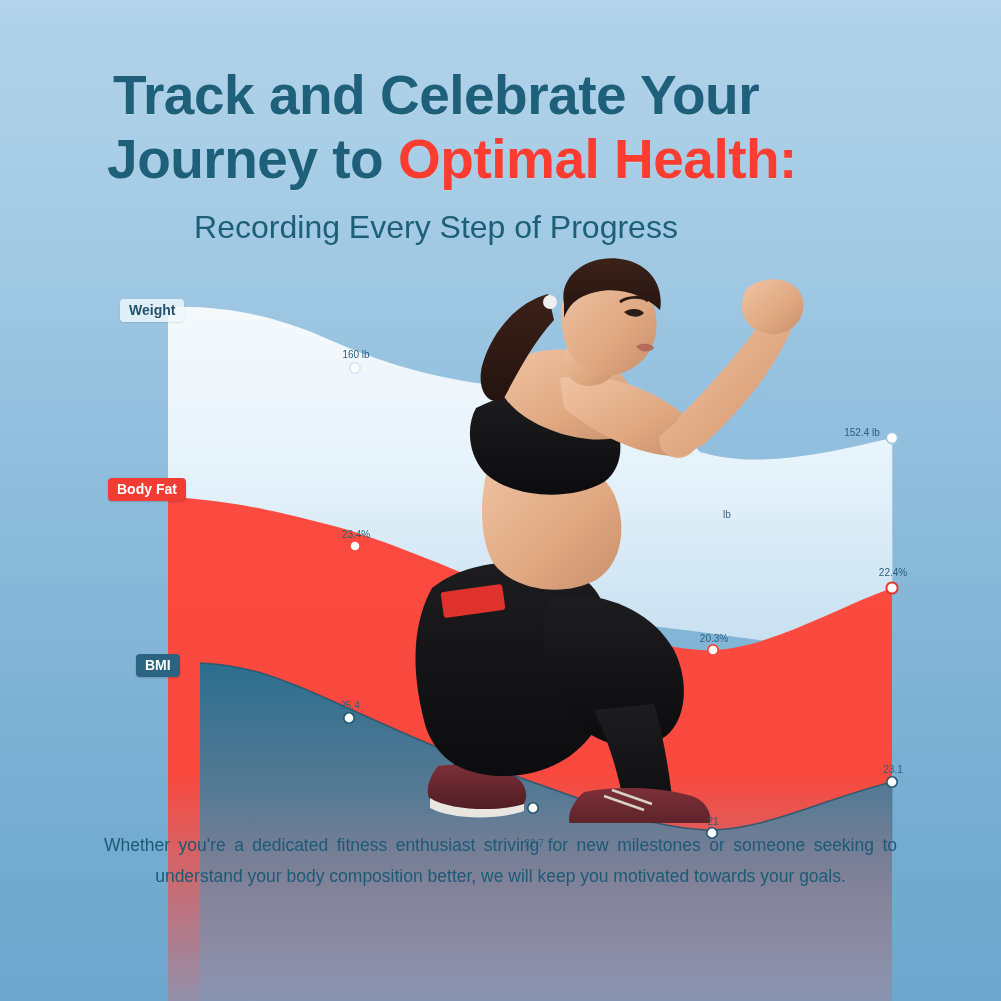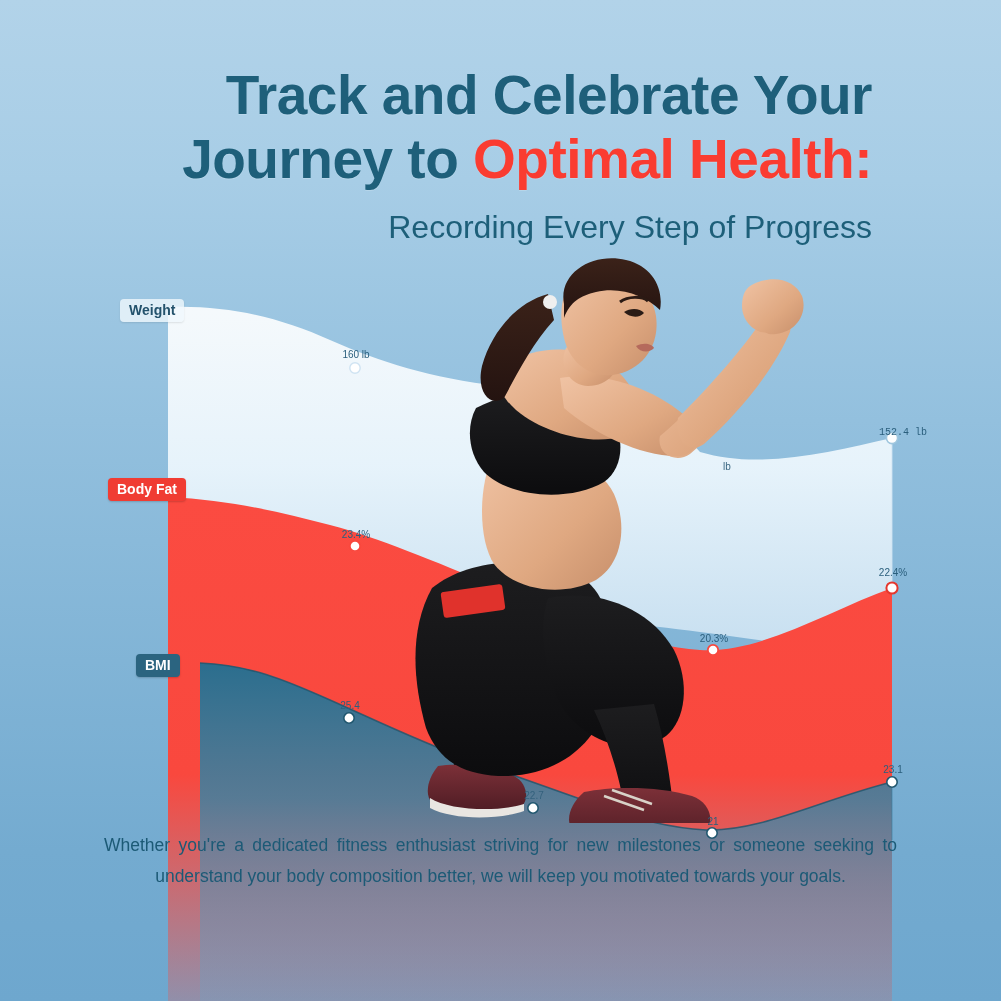--- a/index.html
+++ b/index.html
@@ -6,21 +6,21 @@
   body{
     width:1001px;height:1001px;overflow:hidden;
     font-family:"Liberation Sans","DejaVu Sans",sans-serif;
     background:#8dbcdc;
   }
   #stage{
     position:relative;width:1001px;height:1001px;overflow:hidden;
     background:linear-gradient(180deg,#b2d3e9 0%, #a7cde6 18%, #93c0de 42%, #81b4d6 66%, #74abd0 85%, #6ea7ce 100%);
   }
   
-  #header{position:absolute;left:0;top:0;width:872px;text-align:right;z-index:40;}
+  #header{position:absolute;left:0;top:0;width:872px;text-align:center;z-index:40;}
   .title-line{
     font-weight:bold;letter-spacing:-0.5px;line-height:1.0;
     font-size:55px;color:#1e5f7a;
     text-shadow:0 1px 0 rgba(255,255,255,0.18);
   }
   #title1{margin-top:68px;}
   #title2{margin-top:9px;padding-left:32px;}
   .accent{color:#fa3c31;}
   #subtitle{
     margin-top:22px;font-size:32px;color:#1d5f79;font-weight:normal;letter-spacing:0px;
@@ -40,21 +40,21 @@
     border-radius:4px;white-space:nowrap;line-height:1.15;
   }
   #pill-weight{left:120px;top:299px;background:rgba(240,247,252,0.80);color:#23526c;box-shadow:0 1px 2px rgba(0,0,0,.10);}
   #pill-bodyfat{left:108px;top:478px;background:#f03c33;color:#ffffff;box-shadow:0 1px 2px rgba(0,0,0,.18);}
   #pill-bmi{left:136px;top:654px;background:#2b6480;color:#ffffff;box-shadow:0 1px 2px rgba(0,0,0,.18);}
   
   .dplabel{
     position:absolute;z-index:32;font-size:10px;color:#2b5f7d;white-space:nowrap;
     transform:translateX(-50%);font-weight:normal;
   }
-  .dplabel.dim{color:#32607c;opacity:.95;}
+  .dplabel.dim{color:#32607c;opacity:.95;margin-top:48px;}
   
   #footer{
     position:absolute;left:104px;top:830px;width:793px;z-index:40;
     text-align:justify;text-align-last:center;
     font-size:17.5px;line-height:1.75;color:#1c5a76;
   }
 </style>
 </head>
 <body>
 
@@ -208,21 +208,21 @@
     <div id="title2" class="title-line"><span>Journey to </span><span class="accent">Optimal Health:</span></div>
     <div id="subtitle">Recording Every Step of Progress</div>
   </div>
 
   <div class="pill" id="pill-weight">Weight</div>
   <div class="pill" id="pill-bodyfat">Body Fat</div>
   <div class="pill" id="pill-bmi">BMI</div>
 
   <div class="dplabel" style="left:356px;top:349px;">160 lb</div>
   <div class="dplabel dim" style="left:727px;top:461px;">lb</div>
-  <div class="dplabel" style="left:903px;top:427px;font-family:Liberation Mono, monospace;">152.4 lb</div>
+  <div class="dplabel" style="left:862px;top:427px;">152.4 lb</div>
 
   <div class="dplabel" style="left:356px;top:529px;">23.4%</div>
   <div class="dplabel" style="left:714px;top:633px;">20.3%</div>
   <div class="dplabel" style="left:893px;top:567px;">22.4%</div>
 
   <div class="dplabel" style="left:350px;top:700px;">25.4</div>
   <div class="dplabel dim" style="left:534px;top:790px;">22.7</div>
   <div class="dplabel" style="left:713px;top:816px;">21</div>
   <div class="dplabel" style="left:893px;top:764px;">23.1</div>
 

